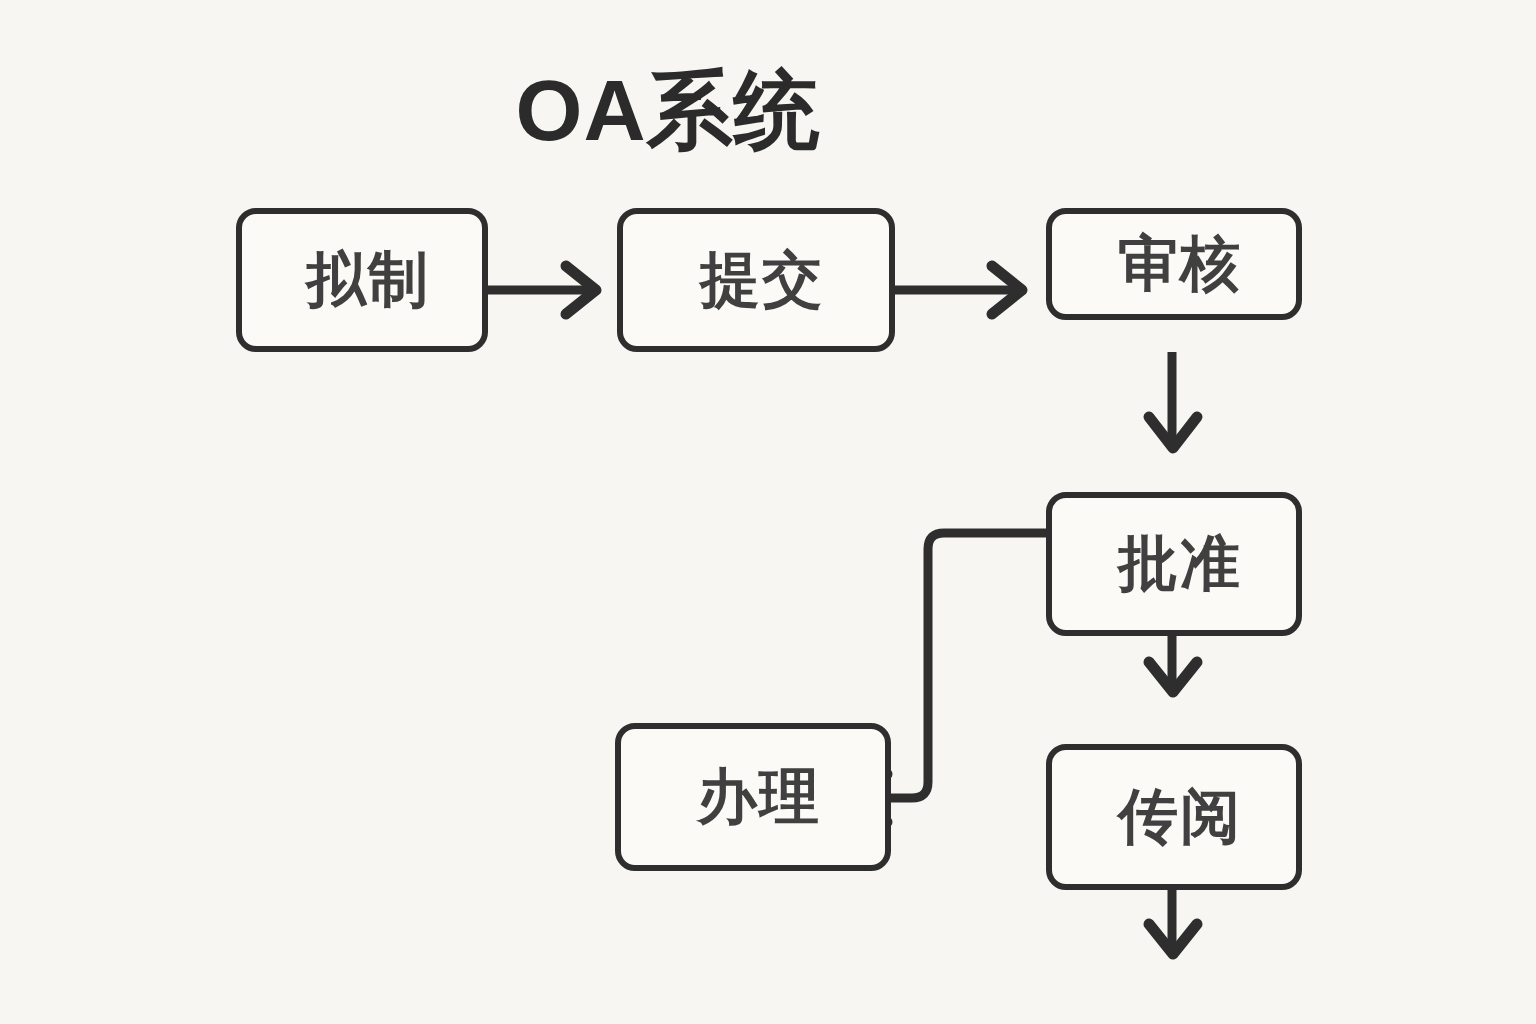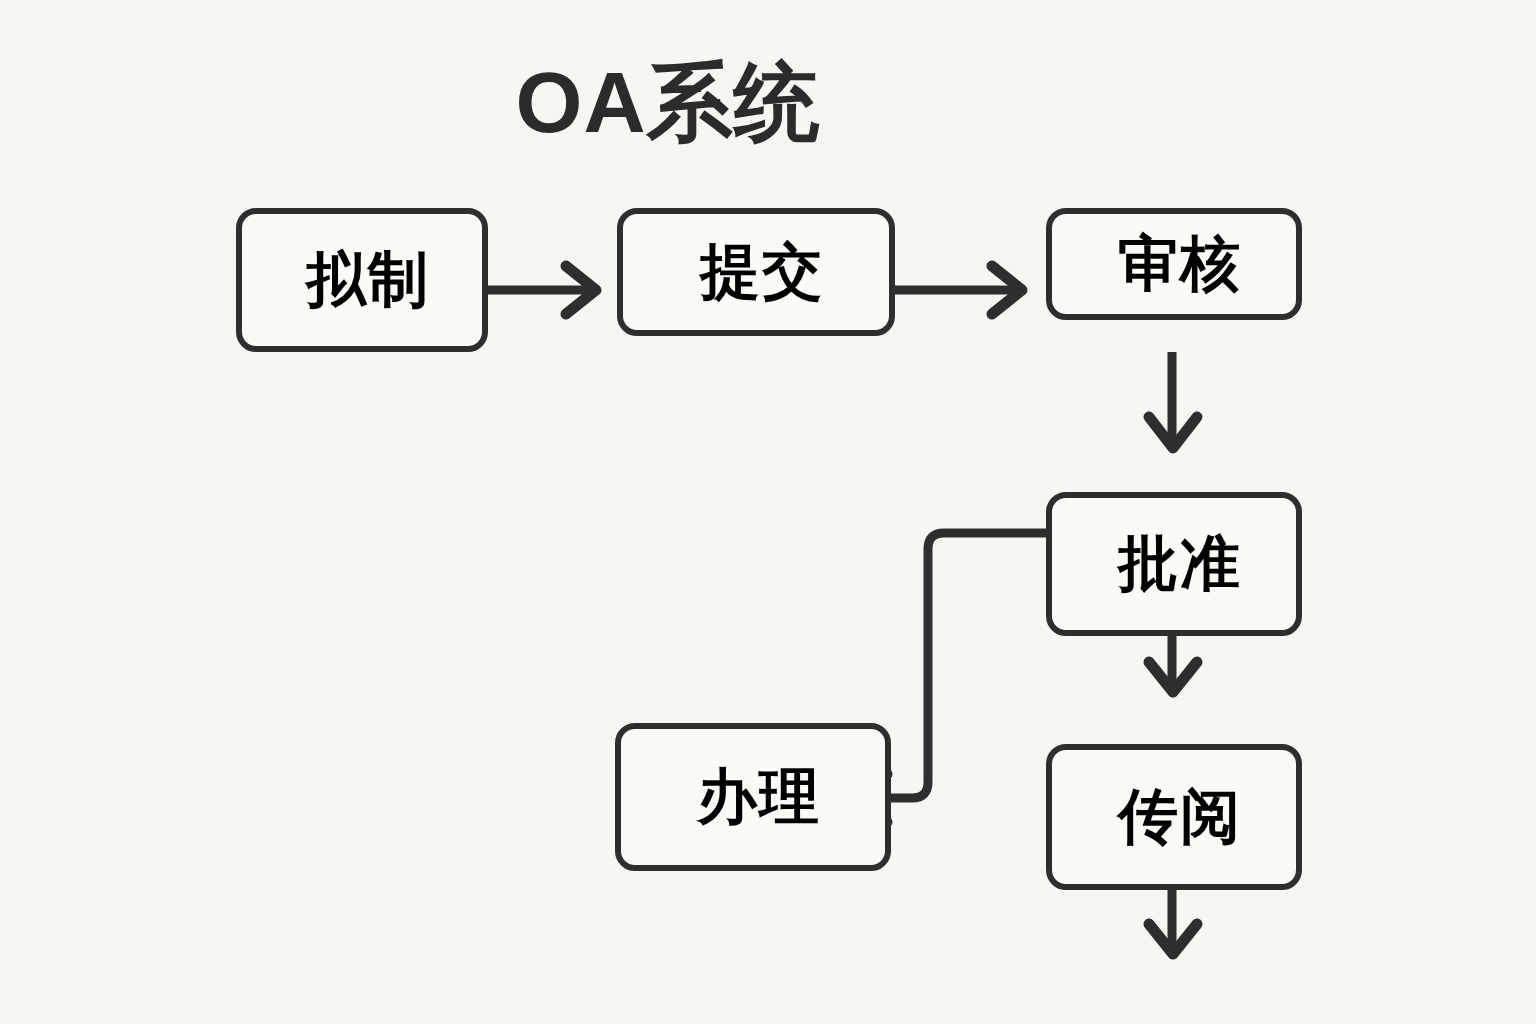--- a/index.html
+++ b/index.html
@@ -23,21 +23,21 @@
   #diagram-svg {
     position: absolute;
     left: 0;
     top: 0;
     width: 1536px;
     height: 1024px;
   }
   .flow-title {
     position: absolute;
     left: 0;
-    top: 52px;
+    top: 60px;
     width: 1336px;
     text-align: center;
     font-size: 86px;
     line-height: 100px;
     font-weight: 700;
     color: #2b2b2b;
     letter-spacing: 1px;
     -webkit-font-smoothing: antialiased;
   }
   .node {
@@ -47,29 +47,29 @@
     border: 6px solid #2e2e2e;
     border-radius: 20px;
     display: flex;
     align-items: center;
     justify-content: center;
   }
   .node-label {
     font-size: 60px;
     line-height: 64px;
     font-weight: 700;
-    color: #000000;
+    color: #404040;
     letter-spacing: 2px;
     white-space: nowrap;
     margin-left: 12px;
     -webkit-font-smoothing: antialiased;
   }
   
   #node-draft     { left: 236px; top: 208px; width: 252px; height: 144px; }
-  #node-submit    { left: 617px; top: 208px; width: 278px; height: 128px; }
+  #node-submit    { left: 617px; top: 208px; width: 278px; height: 144px; }
   #node-review    { left: 1046px; top: 208px; width: 256px; height: 112px; }
   #node-approve   { left: 1046px; top: 492px; width: 256px; height: 144px; }
   #node-circulate { left: 1046px; top: 744px; width: 256px; height: 146px; }
   #node-handle    { left: 615px; top: 723px; width: 276px; height: 148px; }
 </style>
 </head>
 <body>
 
 <div id="canvas">
 

